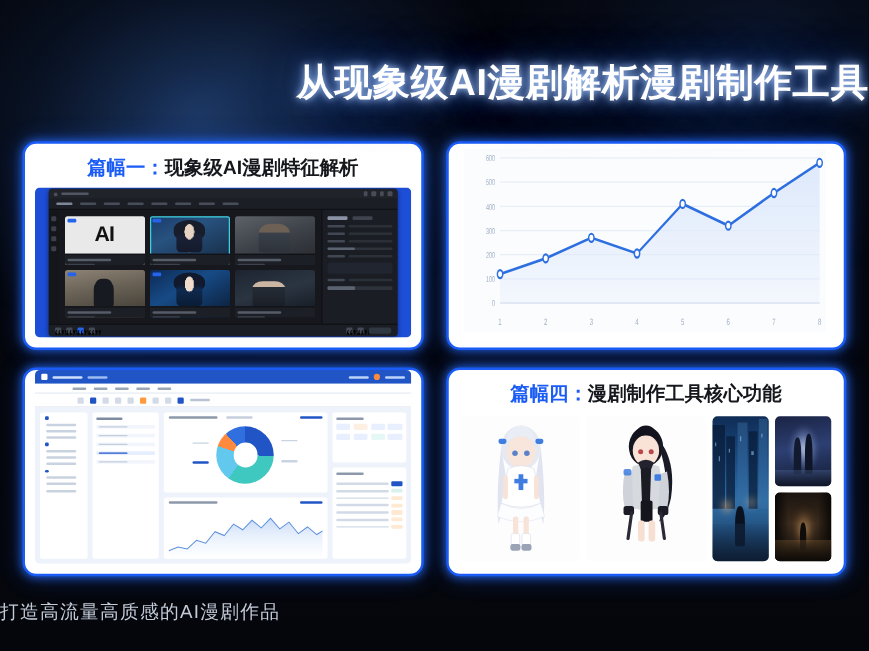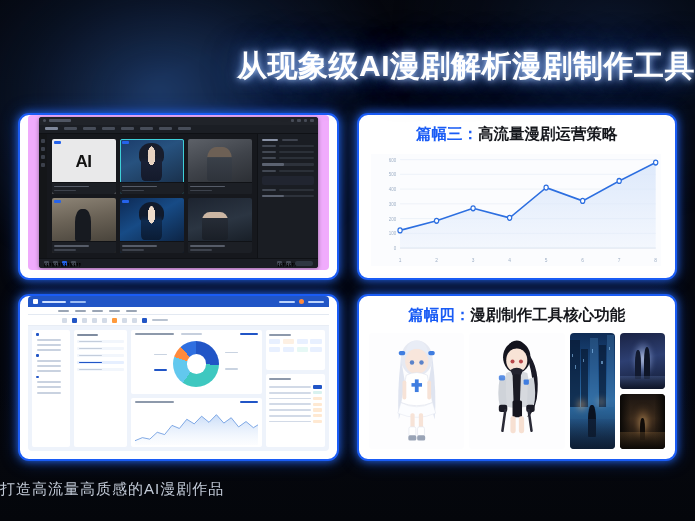--- a/index.html
+++ b/index.html
@@ -81,21 +81,21 @@
   .card-body {
     flex:1 1 auto; position:relative;
     margin:0 8px 8px 8px;
     border-radius:4px;
     overflow:hidden;
   }
 
   
   .editor {
     position:absolute; inset:0;
-    background:#f0abfc;
+    background:#1d4ed8;
     display:flex; align-items:center; justify-content:center;
   }
   .editor-win {
     width:93%; height:98%;
     background:#16181d; border-radius:3px;
     display:flex; flex-direction:column;
     box-shadow:0 1px 4px rgba(0,0,0,.4);
     overflow:hidden;
   }
   .ed-title {
@@ -316,20 +316,23 @@
   <div class="bg-bottom"></div>
 </div>
 
 <div id="title-wrap">
   <div id="page-title">从现象级AI漫剧解析漫剧制作工具</div>
 </div>
 
 <div id="cards">
 
   <div class="card">
+    <div class="card-head">
+      <span class="head-idx">篇幅一：</span><span class="head-txt">现象级AI漫剧特征解析</span>
+    </div>
     <div class="card-body">
       <div class="editor">
         <div class="editor-win">
           <div class="ed-title">
             <span class="t-dot"></span>
             <span class="t-txt"></span>
             <span class="t-sp"></span>
             <span class="t-r"></span>
             <span class="t-r"></span>
             <span class="t-r"></span>
@@ -423,23 +426,20 @@
             <q></q>
             <q></q>
             <div class="btn"></div>
           </div>
         </div>
       </div>
     </div>
   </div>
 
   <div class="card">
-    <div class="card-head">
-      <span class="head-idx">篇幅三：</span><span class="head-txt">高流量漫剧运营策略</span>
-    </div>
     <div class="card-body">
       <div class="chart-pane">
         <div class="chart-inner">
           <svg class="chart-svg" id="chart-svg" viewBox="0 0 300 100" preserveAspectRatio="none">
               <defs>
                 <linearGradient id="lgf" x1="0" y1="0" x2="0" y2="1">
                   <stop offset="0%" stop-color="#dce8fb" stop-opacity=".95"></stop>
                   <stop offset="100%" stop-color="#dce8fb" stop-opacity=".25"></stop>
                 </linearGradient>
               </defs>

